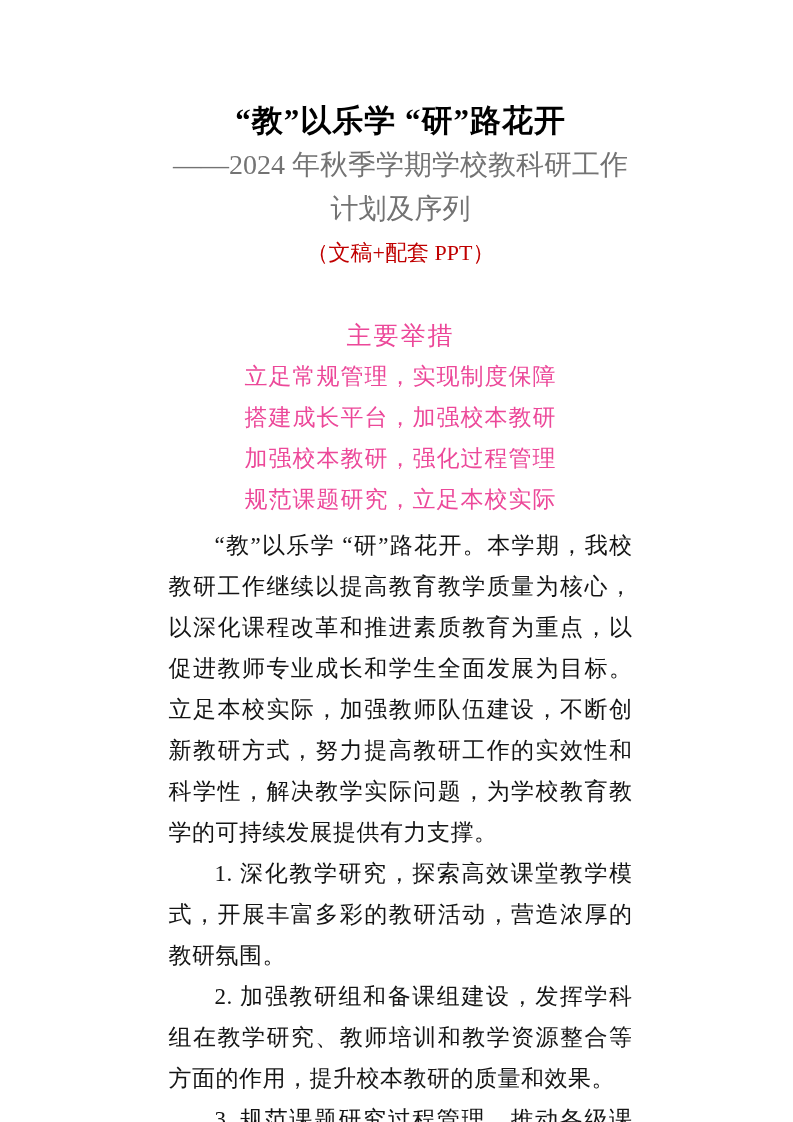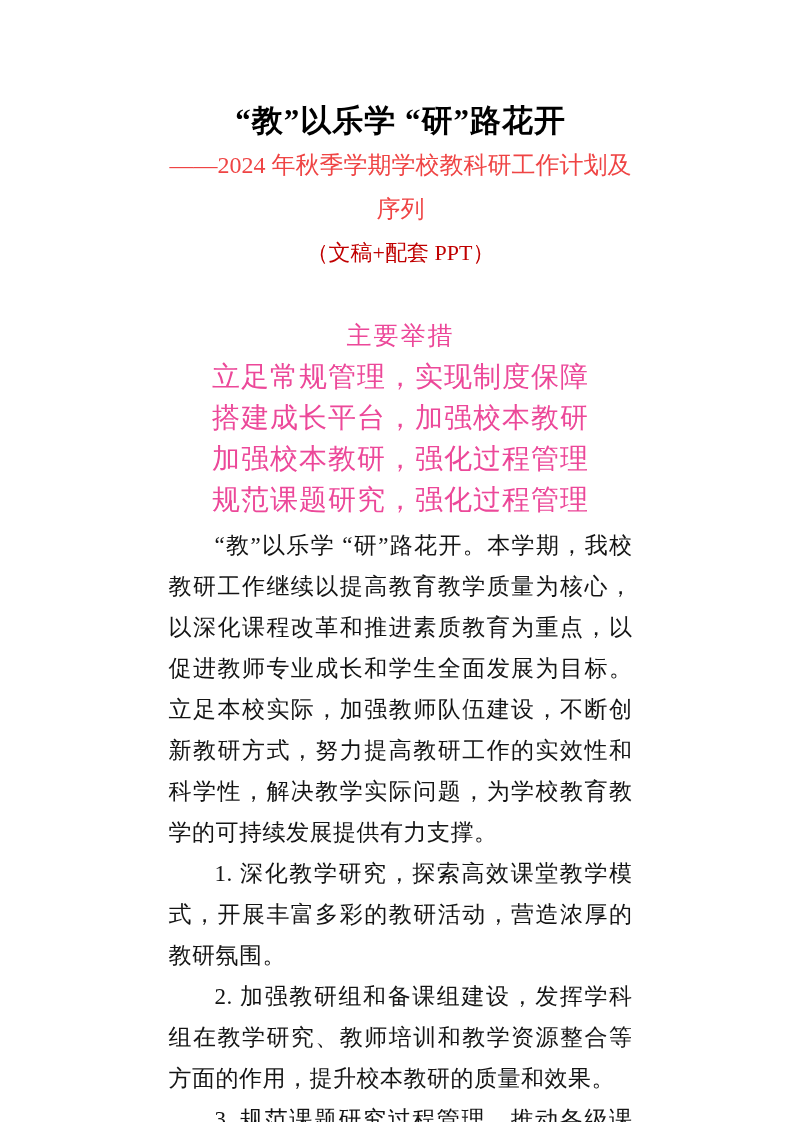--- a/index.html
+++ b/index.html
@@ -23,44 +23,44 @@
     margin: 0;
     font-size: 31px;
     font-weight: bold;
     text-align: center;
     line-height: 45px;
     letter-spacing: 1px;
     color: #000000;
   }
   .doc-subtitle {
     margin: 0;
-    font-size: 24px;
+    font-size: 28px;
     font-weight: normal;
     text-align: center;
     line-height: 44px;
-    color: #ef4444;
+    color: #737373;
   }
   .doc-note {
     margin: 0;
     font-size: 22px;
     text-align: center;
     line-height: 43px;
     font-weight: normal;
   }
   .measures {
     margin-top: 41px;
     text-align: center;
   }
   .measures-heading {
     font-size: 25px;
     line-height: 41px;
     letter-spacing: 2px;
   }
   .measure-item {
-    font-size: 28px;
+    font-size: 23px;
     line-height: 41px;
     letter-spacing: 1px;
   }
   .body-block {
     margin-top: 5px;
   }
   .body-p {
     margin: 0;
     font-size: 23px;
     line-height: 41px;
@@ -84,21 +84,21 @@
 
   <h2 class="doc-subtitle">——2024 年秋季学期学校教科研工作计划及序列</h2>
 
   <div class="doc-note" style="color: rgb(192, 0, 0);">（文稿+配套 PPT）</div>
 
   <div class="measures" style="color: #ec4899;">
     <div class="measures-heading">主要举措</div>
     <div class="measure-item">立足常规管理，实现制度保障</div>
     <div class="measure-item">搭建成长平台，加强校本教研</div>
     <div class="measure-item">加强校本教研，强化过程管理</div>
-    <div class="measure-item">规范课题研究，强化过程管理</div>
+    <div class="measure-item">规范课题研究，立足本校实际</div>
   </div>
 
   <div class="body-block">
     <p class="body-p indent-2em">“教”以乐学 “研”路花开。本学期，我校教研工作继续以提高教育教学质量为核心，以深化课程改革和推进素质教育为重点，以促进教师专业成长和学生全面发展为目标。立足本校实际，加强教师队伍建设，不断创新教研方式，努力提高教研工作的实效性和科学性，解决教学实际问题，为学校教育教学的可持续发展提供有力支撑。</p>
 
 
     <p class="body-p indent-2em">1. 深化教学研究，探索高效课堂教学模式，开展丰富多彩的教研活动，营造浓厚的教研氛围。</p>
 
     <p class="body-p indent-2em">2. 加强教研组和备课组建设，发挥学科组在教学研究、教师培训和教学资源整合等方面的作用，提升校本教研的质量和效果。</p>
 

